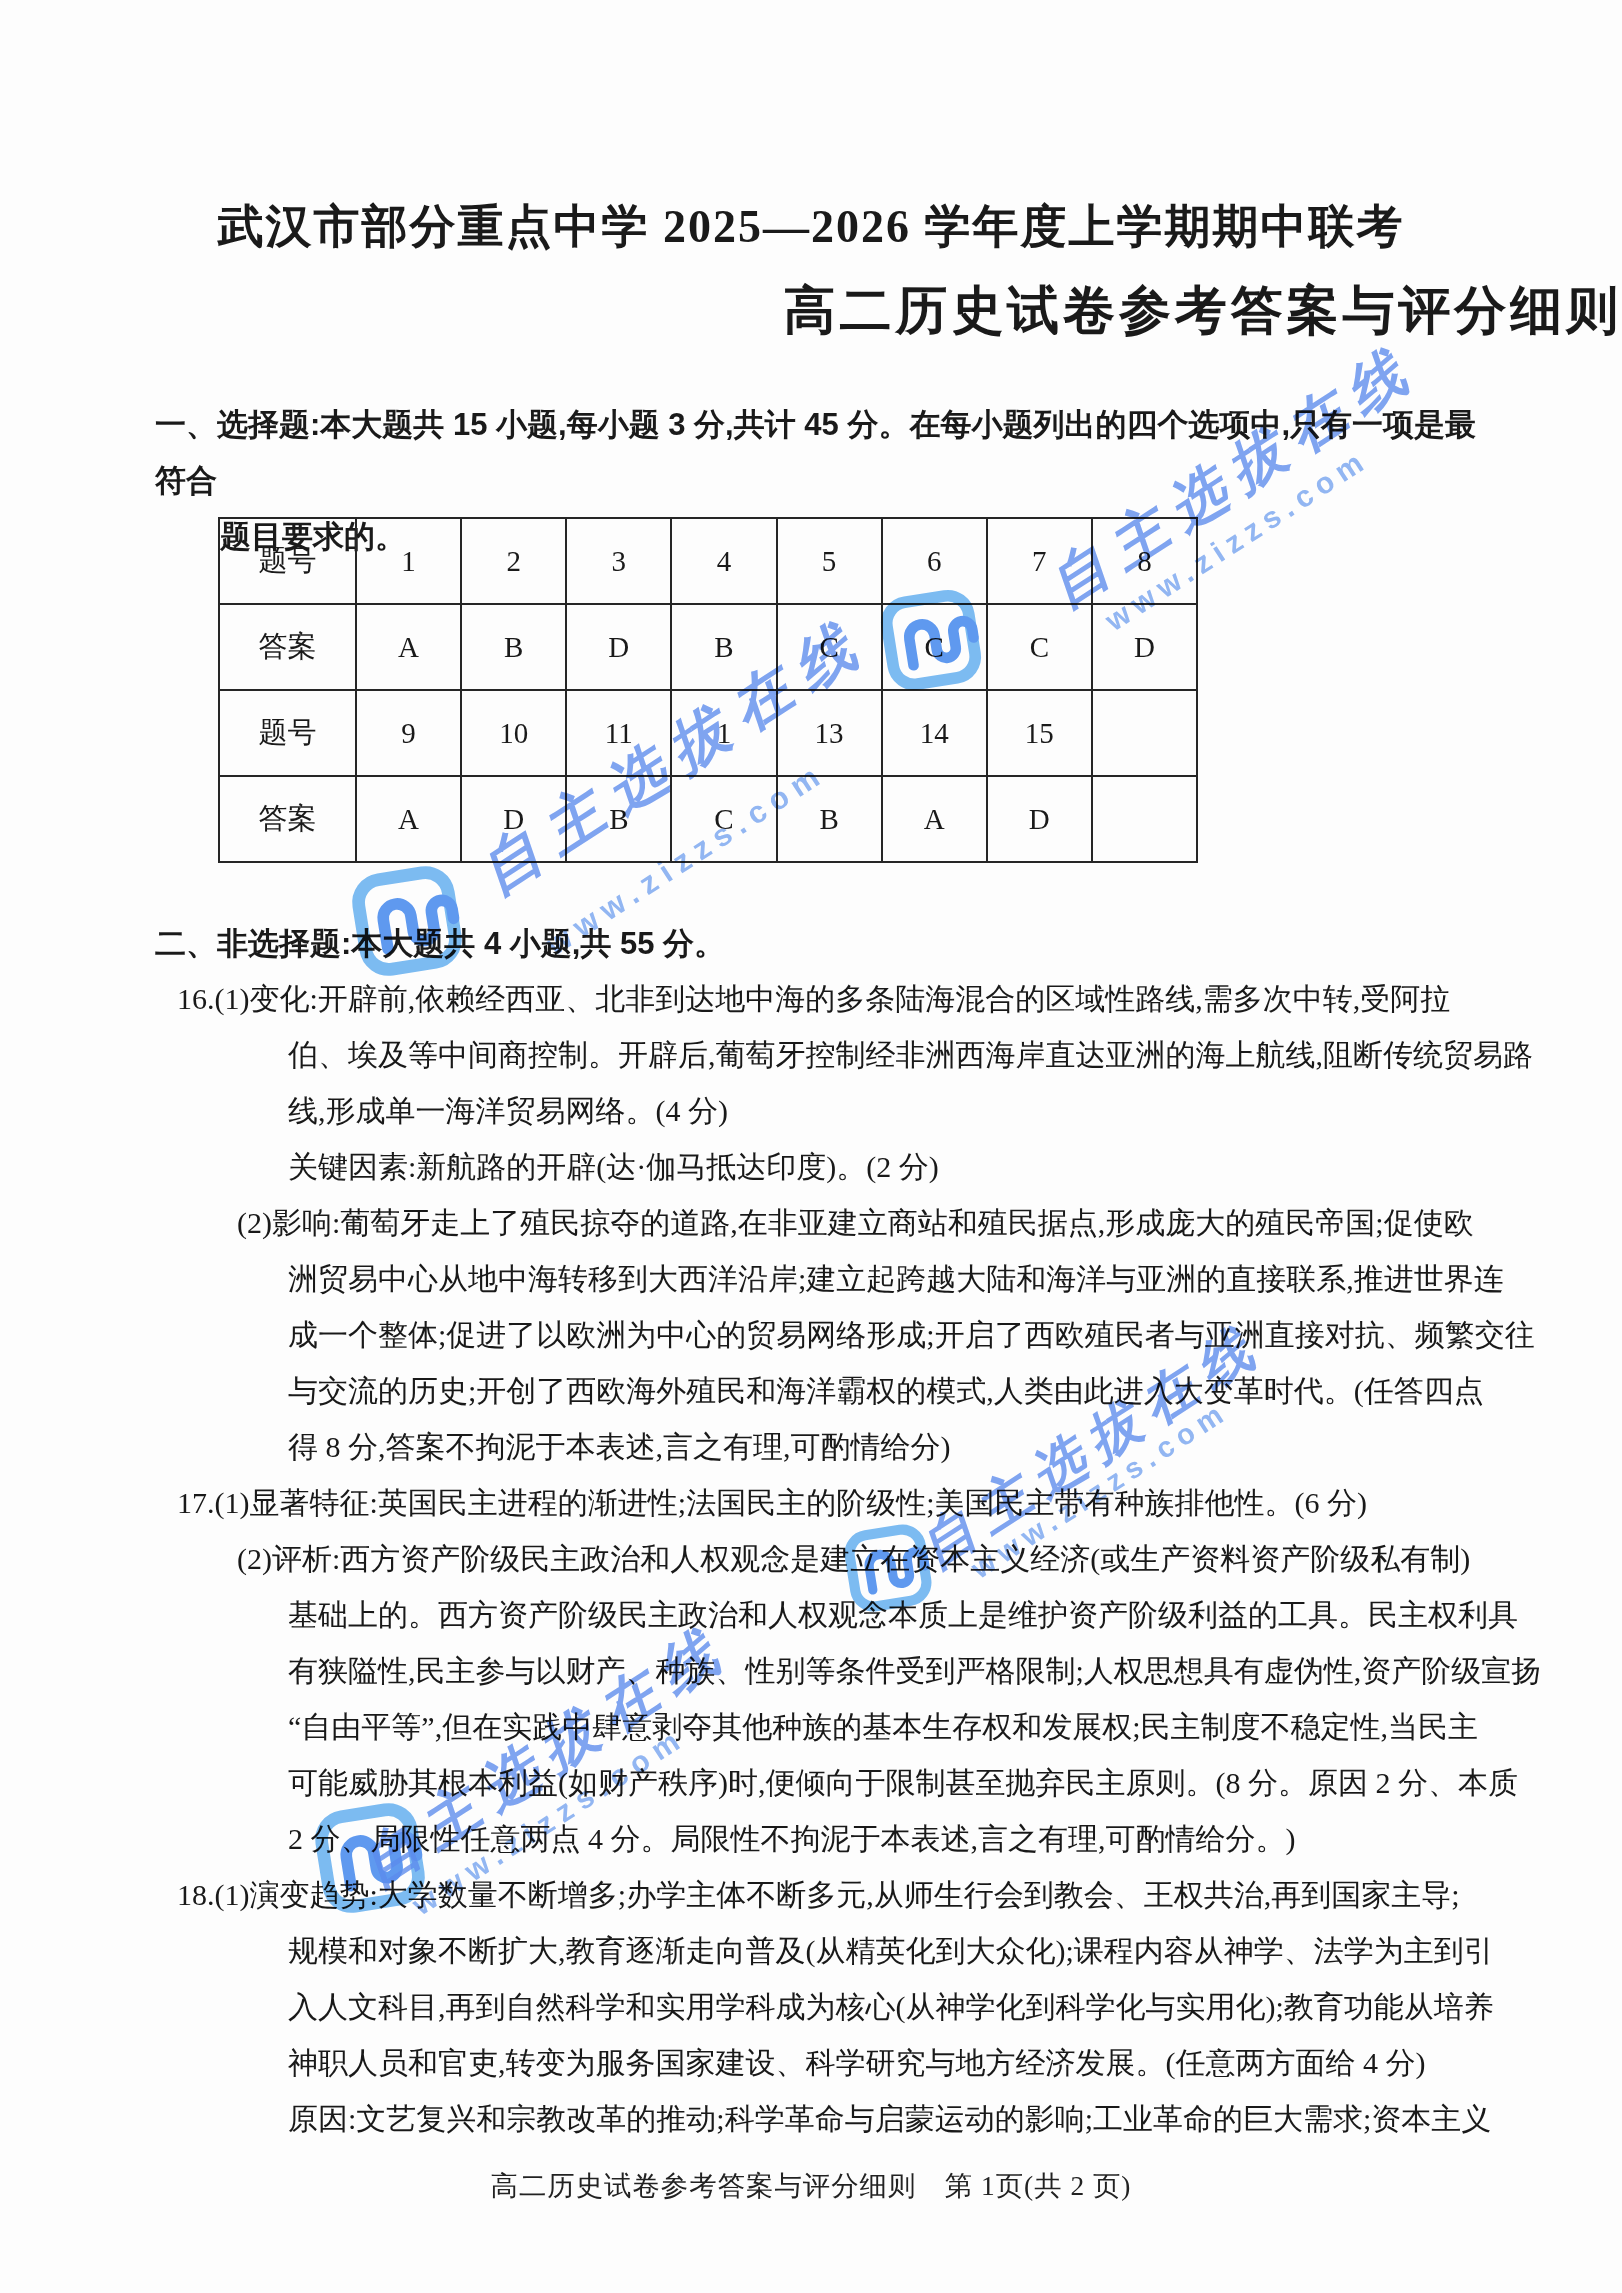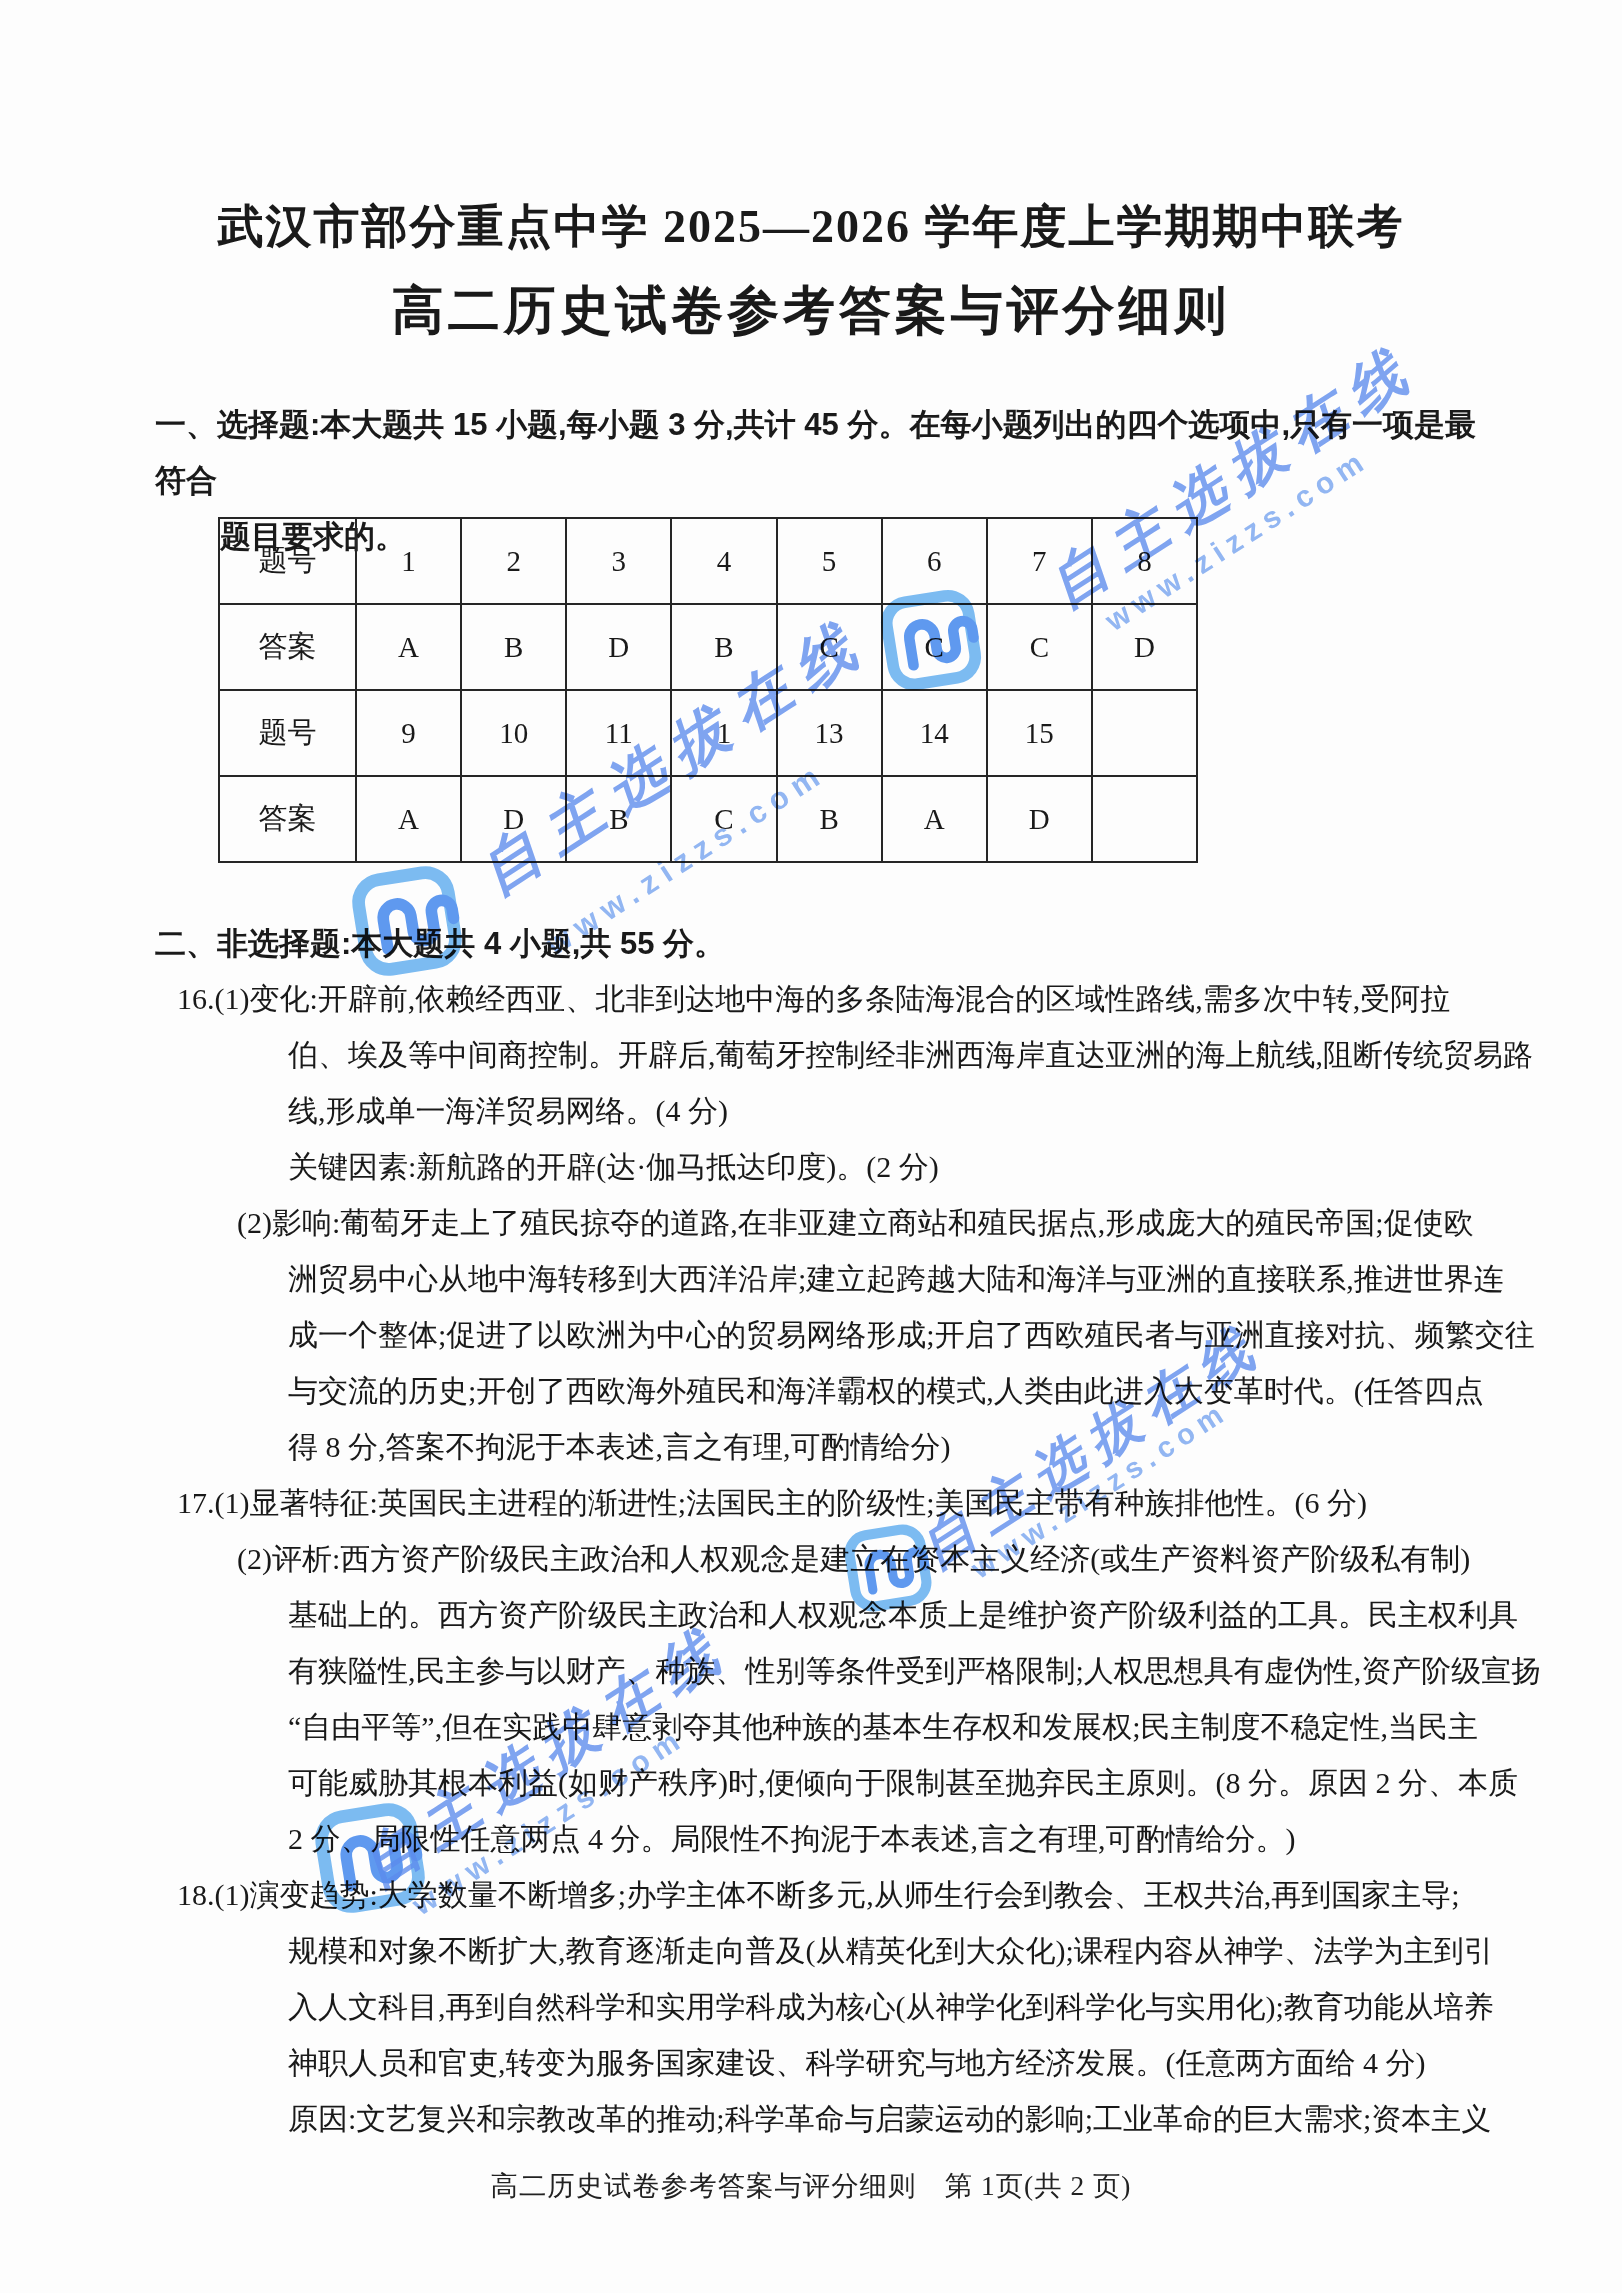--- a/index.html
+++ b/index.html
@@ -1,21 +1,21 @@
 <!DOCTYPE html>
 <html><head>
 <meta charset="utf-8">
 <style>
   html,body{margin:0;padding:0;background:#e8e8e8;}
   .page{position:relative;width:1622px;height:2294px;background:#fdfdfd;overflow:hidden;
         font-family:"Liberation Serif",serif;color:#1a1a1a;margin:0 auto;}
   
   .title1{position:absolute;top:196px;left:0;width:100%;text-align:center;
           font-size:46px;font-weight:700;letter-spacing:2px;white-space:nowrap;}
-  .title2{position:absolute;top:276px;left:0;width:100%;text-align:center;
+  .title2{position:absolute;top:276px;left:0;width:100%;text-align:right;
           font-family:"Liberation Sans",sans-serif;font-size:52px;font-weight:700;
           letter-spacing:3.9px;white-space:nowrap;}
   
   .sec-head{position:absolute;left:155px;right:118px;
             font-family:Liberation Sans, sans-serif;font-weight:700;
             font-size:31px;line-height:56px;}
   .sec1{top:397px;}
   .sec1 .wrap2{padding-left:65px;}
   .sec2{top:916px;}
   

